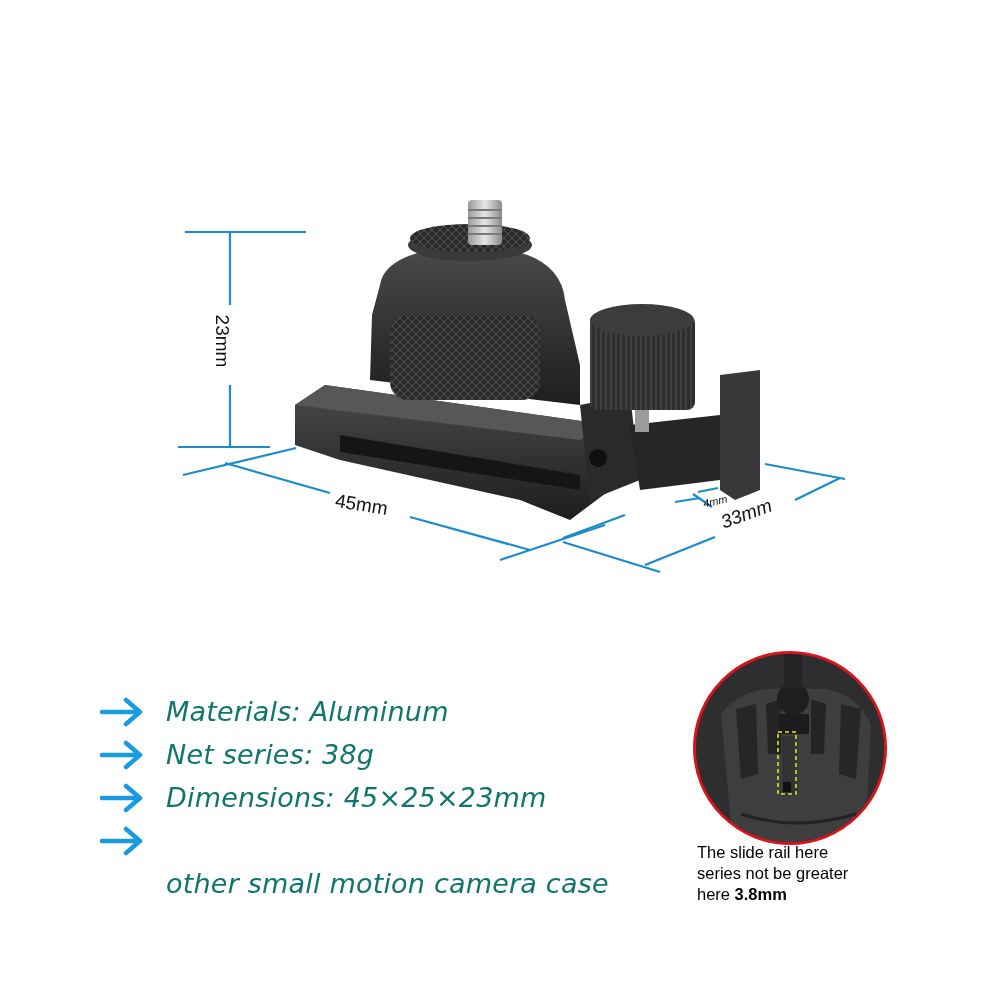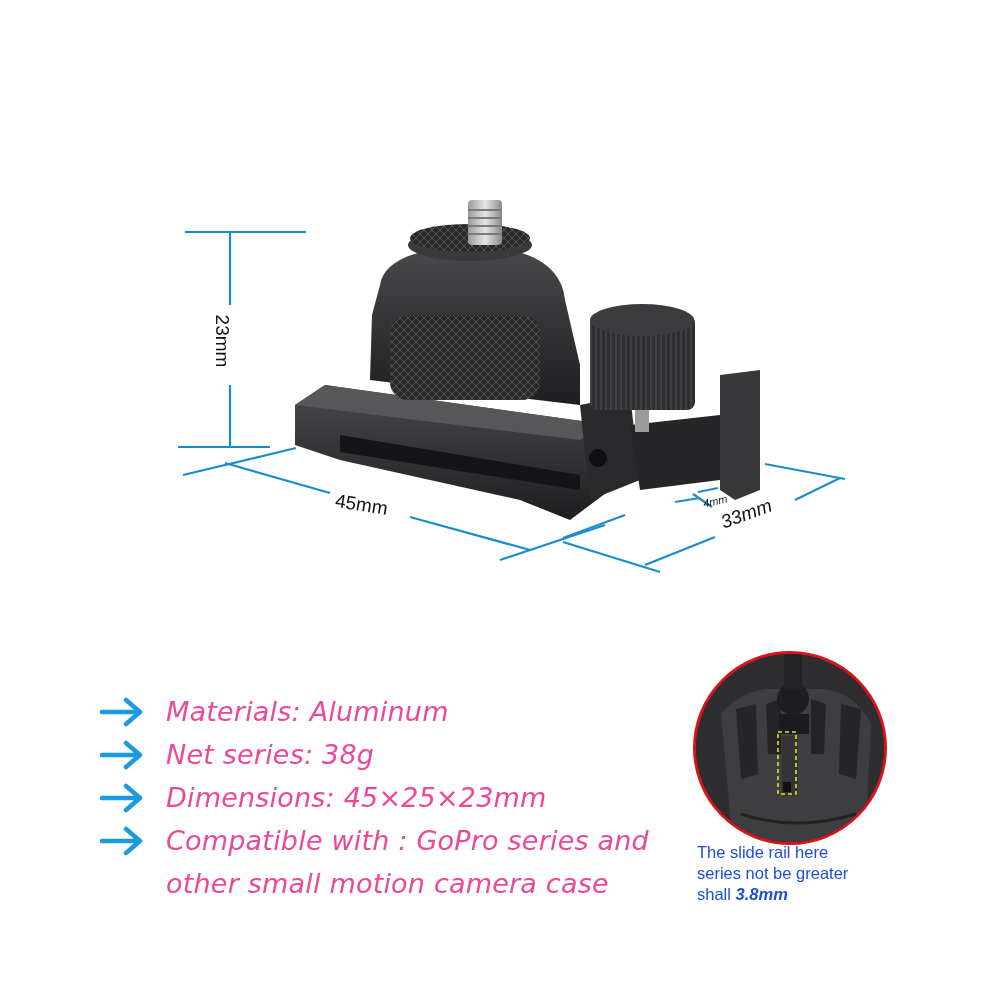--- a/index.html
+++ b/index.html
@@ -3,25 +3,25 @@
 <meta charset="utf-8">
 <style>
   html, body { margin:0; padding:0; background:#ffffff; }
   body { width:1000px; height:1000px; position:relative; overflow:hidden; font-family:"Liberation Sans", sans-serif; }
   .abs { position:absolute; }
   .dim-line { stroke:#1a8ccc; stroke-width:2.2; fill:none; }
   .dim-label { position:absolute; color:#111; font-family:"Liberation Sans", sans-serif; white-space:nowrap; }
   .spec-list { position:absolute; left:100px; top:690px; width:580px; }
   .spec-row { display:flex; align-items:center; height:43px; }
   .spec-arrow { width:44px; height:30px; margin-right:22px; flex:none; }
-  .spec-text { font-family:"DejaVu Sans", sans-serif; font-style:italic; font-size:27px; color:#ec4899; letter-spacing:0.2px; white-space:nowrap; }
+  .spec-text { font-family:"DejaVu Sans", sans-serif; font-style:italic; font-size:27px; color:#0f766e; letter-spacing:0.2px; white-space:nowrap; }
   .spec-cont { padding-left:66px; height:43px; display:flex; align-items:center; }
   .inset-circle { position:absolute; left:693px; top:651px; width:194px; height:194px; border-radius:50%; border:3px solid #d9131a; overflow:hidden; background:#3a3a3a; box-sizing:border-box; }
-  .inset-caption { position:absolute; left:697px; top:842px; width:220px; color:#1d4ed8; font-size:16.5px; line-height:21px; font-family:"Liberation Sans", sans-serif; }
-  .inset-caption b { font-weight:bold;font-style:italic; }
+  .inset-caption { position:absolute; left:697px; top:842px; width:220px; color:#000000; font-size:16.5px; line-height:21px; font-family:"Liberation Sans", sans-serif; }
+  .inset-caption b { font-weight:bold; }
 </style>
 </head>
 <body>
 
 <svg class="abs" style="left:0;top:0" width="1000" height="1000">
 
   <line class="dim-line" x1="185" y1="232" x2="306" y2="232"></line>
   <line class="dim-line" x1="230" y1="232" x2="230" y2="305"></line>
   <line class="dim-line" x1="230" y1="385" x2="230" y2="447"></line>
   <line class="dim-line" x1="178" y1="447" x2="270" y2="447"></line>
@@ -108,21 +108,20 @@
   <div class="spec-row">
     <svg class="spec-arrow" viewBox="0 0 44 30">
         <path d="M2 15 H38 M26 3 L40 15 L26 27" stroke="#1a9ae0" stroke-width="4.5" fill="none" stroke-linecap="round" stroke-linejoin="round"></path>
       </svg>
     <span class="spec-text">Dimensions: 45×25×23mm</span>
   </div>
   <div class="spec-row">
     <svg class="spec-arrow" viewBox="0 0 44 30">
         <path d="M2 15 H38 M26 3 L40 15 L26 27" stroke="#1a9ae0" stroke-width="4.5" fill="none" stroke-linecap="round" stroke-linejoin="round"></path>
       </svg>
-    <span class="spec-text">Compatible with : GoPro series and</span>
   </div>
   <div class="spec-cont">
     <span class="spec-text">other small motion camera case</span>
   </div>
 </div>
 
 <div class="inset-circle">
   <svg width="194" height="194" viewBox="0 0 194 194">
     <rect width="194" height="194" fill="#2e2e30"></rect>
     <path d="M25 60 Q40 40 70 35 L130 35 Q160 40 175 70 L170 170 Q150 190 100 190 Q50 190 35 170 Z" fill="#3e3e40"></path>
@@ -135,14 +134,14 @@
     <rect x="83" y="60" width="30" height="20" fill="#1c1c1e"></rect>
     <rect x="86" y="82" width="16" height="60" fill="#333335"></rect>
     <rect x="82" y="78" width="18" height="62" fill="none" stroke="#e6e61a" stroke-width="1.6" stroke-dasharray="4 3"></rect>
     <rect x="87" y="128" width="8" height="10" fill="#111"></rect>
     <path d="M45 160 Q100 178 160 160" stroke="#222" stroke-width="3" fill="none"></path>
   </svg>
 </div>
 <div class="inset-caption">
   <div>The slide rail here</div>
   <div>series not be greater</div>
-  <div><span>shall </span><b>3.8mm</b></div>
+  <div><span>here </span><b>3.8mm</b></div>
 </div>
 
 </body></html>

